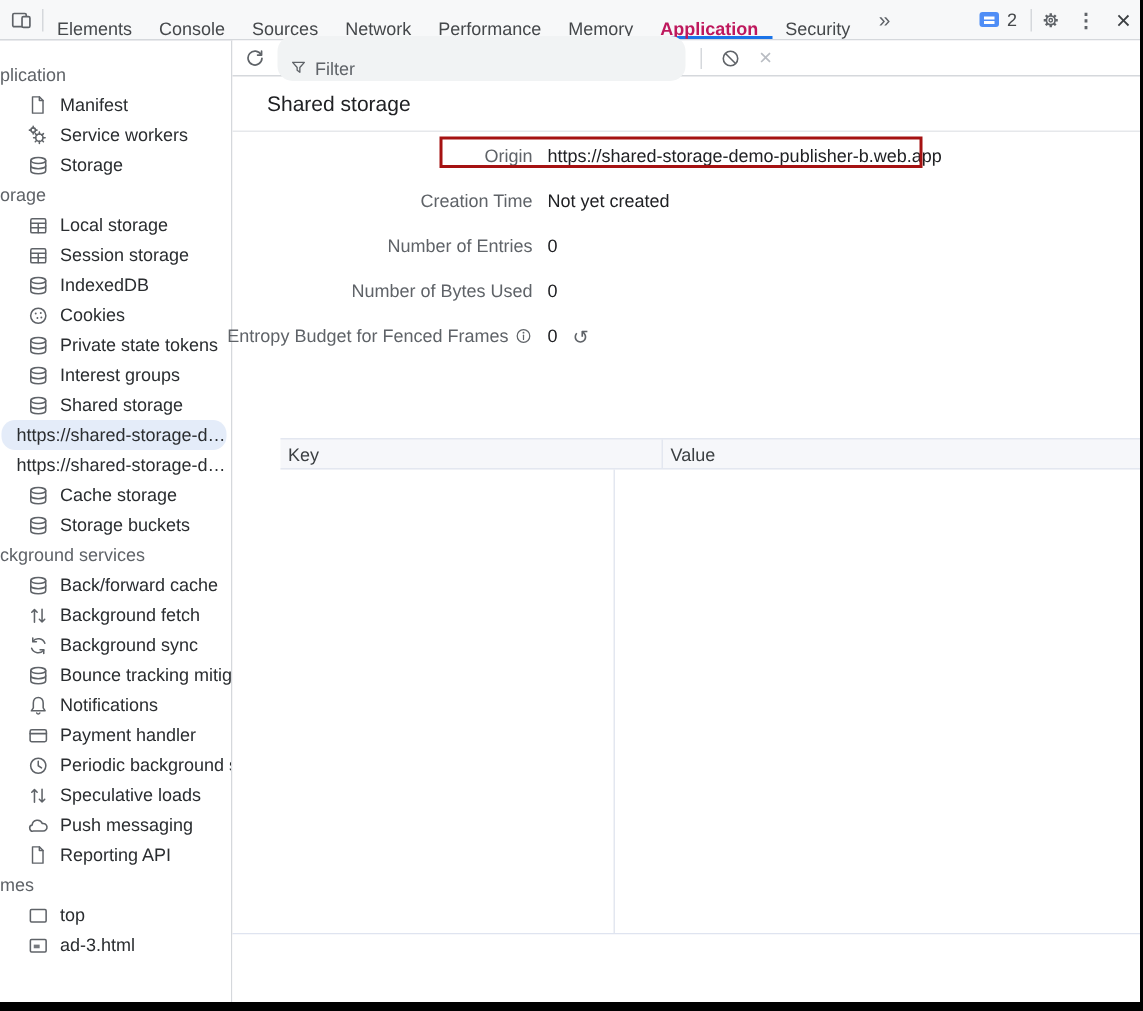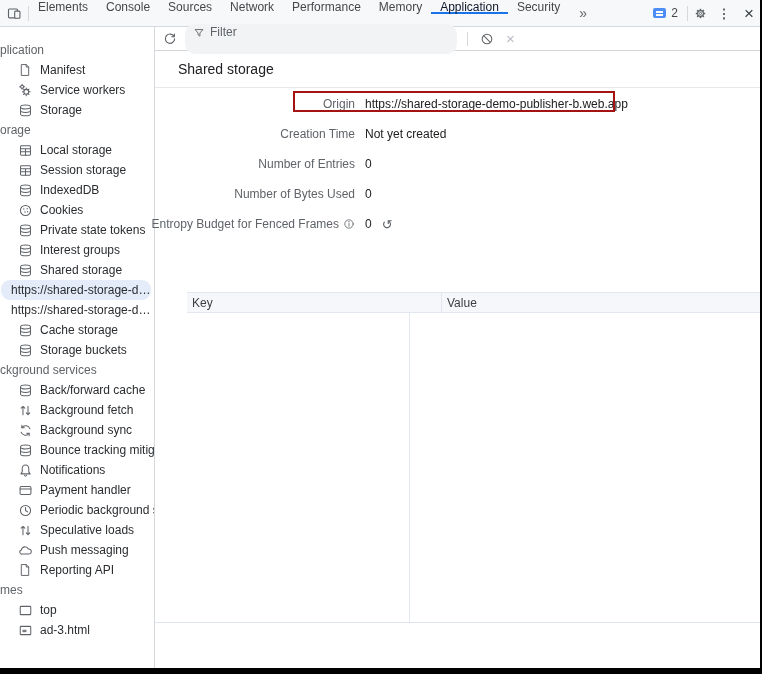--- a/index.html
+++ b/index.html
@@ -3,23 +3,23 @@
 <meta charset="utf-8">
 <style>
   html,body{margin:0;padding:0;background:#fff;}
   .frame{position:relative;width:762px;height:674px;overflow:hidden;background:#fff;
          font-family:"Liberation Sans",sans-serif;-webkit-font-smoothing:antialiased;}
   
   .tabbar{display:flex;align-items:stretch;height:27px;background:#f7f8f9;
           border-bottom:1px solid #d5d8dc;font-size:12px;color:#45484b;box-sizing:border-box;}
   .devbtn{width:28px;display:flex;align-items:center;justify-content:center;cursor:pointer;}
   .vsep{width:1px;height:15px;background:#d5d8dc;align-self:center;}
-  .tabs{display:flex;align-items:flex-start;}
+  .tabs{display:flex;align-items:flex-end;}
   .tab{display:flex;align-items:center;padding:0 9px;cursor:pointer;white-space:nowrap;}
-  .tab.active{color:#0f172a;box-shadow:inset 0 -2px 0 #1a73e8;}
+  .tab.active{color:#be185d;box-shadow:inset 0 -2px 0 #1a73e8;font-weight:bold;}
   .moretabs{display:flex;align-items:center;padding:0 10px;color:#5f6368;font-size:14px;letter-spacing:-1px;cursor:pointer;}
   .tb-right{margin-left:auto;display:flex;align-items:center;}
   .issues{display:flex;align-items:center;gap:5px;padding:0 9px;cursor:pointer;}
   .bubble{position:relative;width:13px;height:10px;background:#4e8df6;border-radius:2px;}
   .bubble::after{content:"";position:absolute;left:3px;top:3px;width:7px;height:1.5px;background:#fff;box-shadow:0 3px 0 #fff;}
   .iconbtn{width:24px;display:flex;align-items:center;justify-content:center;color:#5f6368;cursor:pointer;}
   .dots{font-size:13px;font-weight:bold;color:#5f6368;}
   .closex{font-size:17px;color:#3c4043;width:26px;text-align:center;cursor:pointer;line-height:27px;}
   
   .content{display:flex;height:641px;}
@@ -29,21 +29,21 @@
   .sec-header.first{margin-top:10px;}
   .srow{height:20px;display:flex;align-items:center;gap:7px;padding-left:17px;white-space:nowrap;cursor:pointer;}
   .srow .icn{width:16px;height:16px;flex:none;display:flex;align-items:center;justify-content:center;}
   .srow.child{padding-left:11px;text-align:center;}
   .srow.selected{background:#e4ecf9;border-radius:9px;margin:0 3px 0 1px;padding-left:10px;}
   
   .main{flex:1;display:flex;flex-direction:column;min-width:0;background:#fff;}
   .ptoolbar{height:24px;flex:none;display:flex;align-items:center;gap:6px;padding-left:6px;
             border-bottom:1px solid #d5d8dc;box-sizing:border-box;}
   .tbtn{display:flex;align-items:center;justify-content:center;width:18px;height:18px;color:#5f6368;cursor:pointer;}
-  .filterpill{display:flex;align-items:flex-end;gap:5px;background:#f1f3f4;border-radius:10px;
+  .filterpill{display:flex;align-items:flex-start;gap:5px;background:#f1f3f4;border-radius:10px;
               height:18px;width:272px;padding:15px 8px;box-sizing:border-box;}
   .filterpill input{border:none;background:transparent;outline:none;font-size:12px;color:#202124;
                     width:100%;font-family:"Liberation Sans",sans-serif;padding:0;}
   .filterpill input::placeholder{color:#5f6368;}
   .tsep{width:1px;height:14px;background:#d5d8dc;margin:0 4px;}
   .clearx{color:#b9bdc3;font-size:15px;padding:0 4px;cursor:default;}
   .titlebar{height:37px;flex:none;display:flex;align-items:center;padding-left:23px;
             border-bottom:1px solid #e6e8eb;box-sizing:border-box;font-size:14px;color:#202124;}
   .meta{height:204px;flex:none;font-size:12px;padding-top:1px;box-sizing:border-box;}
   .mrow{height:30px;display:grid;grid-template-columns:197px 1fr;column-gap:10px;

